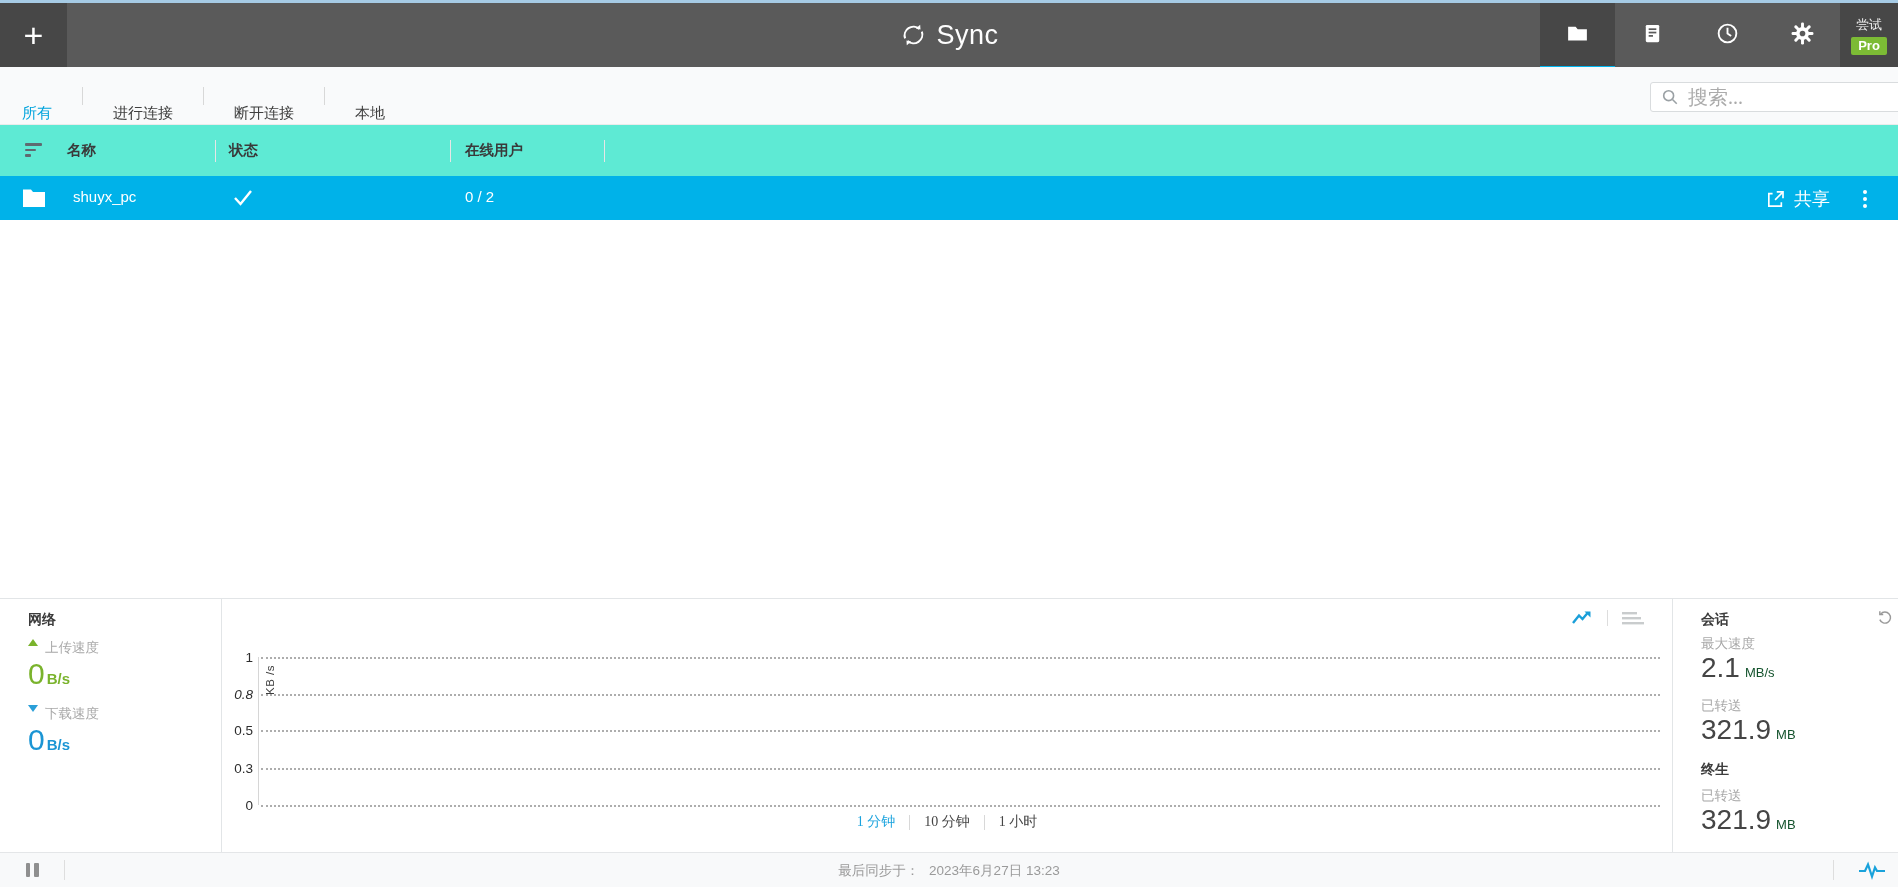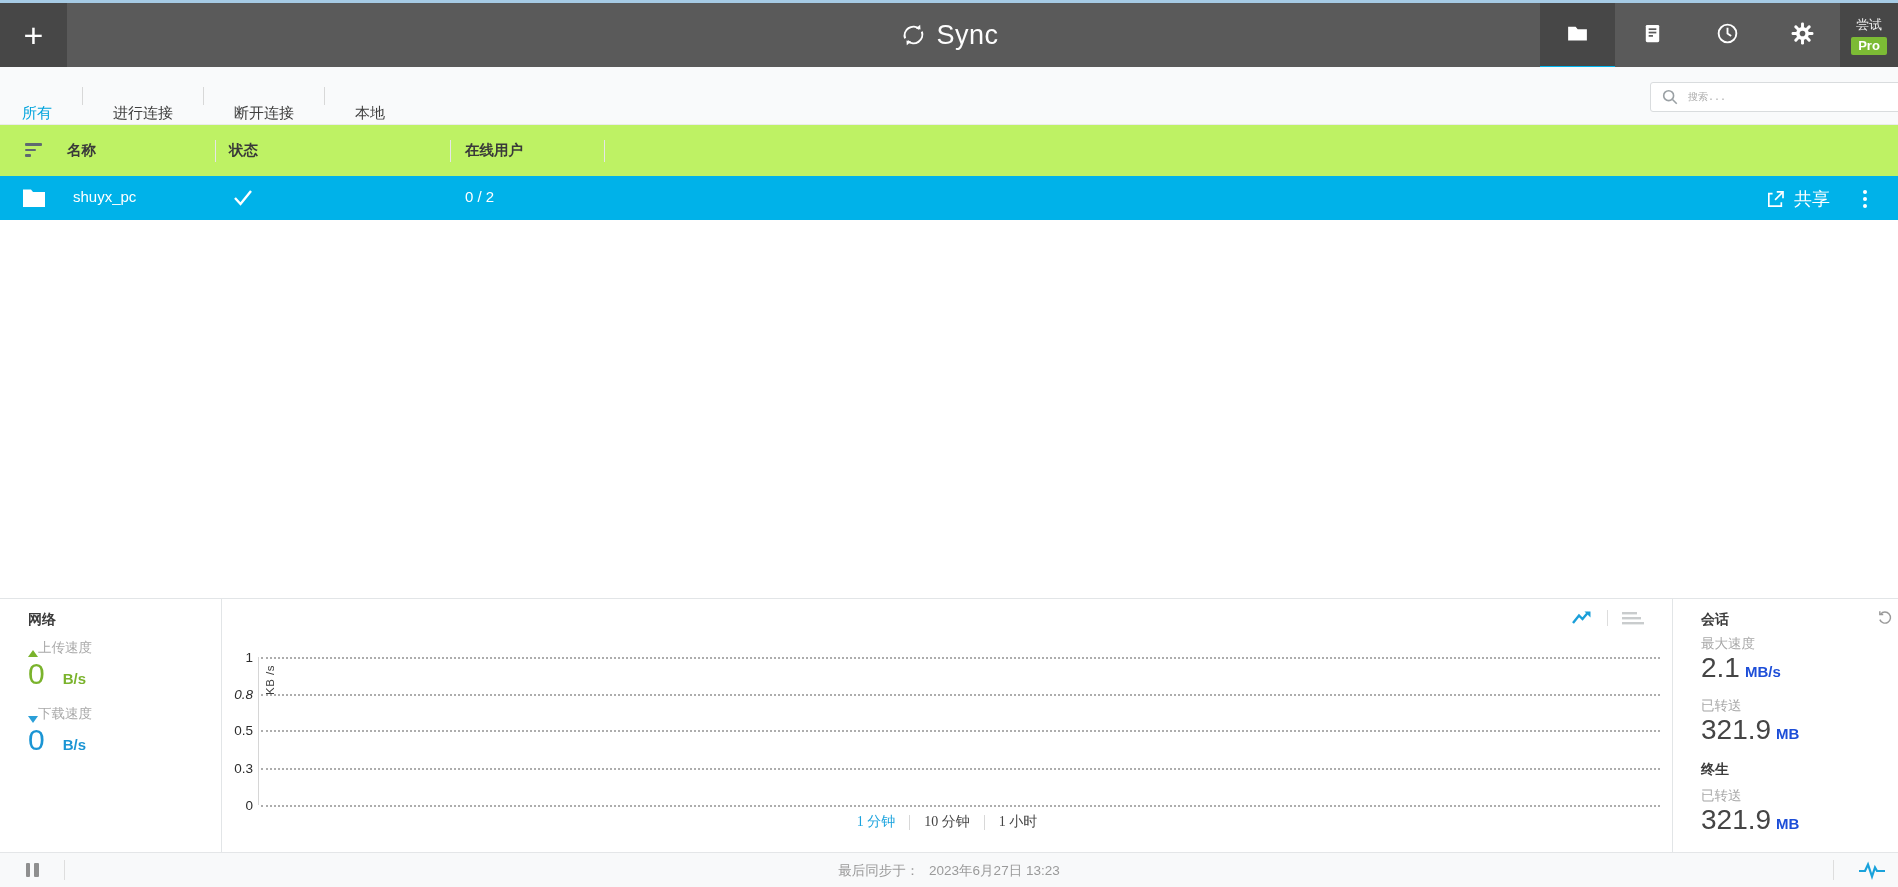--- a/index.html
+++ b/index.html
@@ -28,72 +28,72 @@
 
   
   .tabbar { position:absolute; top:67px; left:0; width:100%; height:58px; background:#f9fafb; border-bottom:1px solid #ebebeb; }
   .tabs { position:absolute; left:18px; top:0; height:57px; display:flex; align-items:center; }
   .tab { font-size:15px; font-weight:normal; color:#3f3f3f; padding:6px 4px; cursor:pointer;margin-top:36px; }
   .tab.active { color:#00a3dd; }
   .tab-sep { width:1px; height:18px; background:#d8d8d8; margin:0 26px; }
   .searchbox { position:absolute; right:-10px; top:15px; width:258px; height:30px; background:#fff;
                border:1px solid #d9dcde; border-radius:3px; display:flex; align-items:center; }
   .searchbox svg { margin-left:10px; }
-  .searchbox input { border:none; outline:none; background:transparent; font-size:10px; color:#a21caf;
-                     padding-left:9px; width:180px; font-family:Liberation Mono, monospace; }
+  .searchbox input { border:none; outline:none; background:transparent; font-size:20px; color:#a21caf;
+                     padding-left:9px; width:180px; font-family:Liberation Serif, serif; }
   .searchbox input::placeholder { color:#ababab; }
 
   
-  .thead { position:absolute; top:125px; left:0; width:100%; height:51px; background:#bef264; }
+  .thead { position:absolute; top:125px; left:0; width:100%; height:51px; background:#5eead4; }
   .filter-ic { position:absolute; left:25px; top:18px; display:flex; flex-direction:column; gap:3px; cursor:pointer; }
   .filter-ic div { height:2.5px; background:#5f6a70; border-radius:1px; }
   .col-h { position:absolute; top:16px; font-size:14.5px; font-weight:bold; color:#3a3a3a; }
   .col-sep { position:absolute; top:15px; width:1px; height:22px; background:#e6e6e6; }
 
   .frow { position:absolute; top:176px; left:0; width:100%; height:44px; background:#00b2e9; color:#fff; cursor:pointer; }
   .frow .fname { position:absolute; left:73px; top:12px; font-size:15px; }
   .frow .fusers { position:absolute; left:465px; top:12px; font-size:15px; }
   .row-folder { position:absolute; left:22px; top:11px; }
   .row-check { position:absolute; left:231px; top:11px; }
   .share-btn { position:absolute; right:68px; top:11px; display:flex; align-items:center; gap:8px; cursor:pointer; }
   .share-btn span { font-size:18px; }
   .dots-btn { position:absolute; right:28px; top:11px; display:flex; flex-direction:column; gap:3px; padding:3px; cursor:pointer; }
   .dots-btn i { width:4px; height:4px; border-radius:50%; background:#fff; }
 
   
   .stats { position:absolute; top:598px; left:0; width:100%; height:254px; background:#fff; border-top:1px solid #e2e5e7; }
   .net-panel { position:absolute; left:0; top:0; width:222px; height:254px; border-right:1px solid #e2e5e7; }
   .panel-title { font-size:14px; font-weight:bold; color:#3c3c3c; }
   .mini-label { font-size:13.5px; color:#a8a8a8; }
-  .speed-row { position:absolute; left:28px; display:flex; align-items:flex-end; }
+  .speed-row { position:absolute; left:28px; display:flex; align-items:flex-start; gap:7px; }
   .tri-up { width:0; height:0; border-left:5px solid transparent; border-right:5px solid transparent; border-bottom:7px solid #7ab32c; }
   .tri-down { width:0; height:0; border-left:5px solid transparent; border-right:5px solid transparent; border-top:7px solid #2b9fd8; }
   .big-val { font-size:30px; font-weight:400; }
-  .val-unit { font-size:15px; font-weight:bold; margin-left:18px; }
+  .val-unit { font-size:15px; font-weight:bold; margin-left:2px; }
   .green { color:#7ab32c; } .blue { color:#1b95d4; }
   .disk-zone { position:absolute; left:0; top:164px; width:221px; height:90px; background:#f5f6f7; border-top:1px solid #e6e6e6; }
 
   .chart-panel { position:absolute; left:222px; top:0; width:1450px; height:254px; }
   .chart-icons { position:absolute; top:10px; right:28px; display:flex; align-items:center; gap:12px; }
   .chart-icons .ic { cursor:pointer; display:flex; }
   .ci-sep { width:1px; height:16px; background:#ddd; }
   .plot { position:absolute; left:36px; right:12px; top:58px; height:148px; border-left:1px solid #d6d6d6; }
   .gl { position:absolute; left:2px; right:0; height:0; border-top:2px dotted #adadad; }
   .tick { position:absolute; left:-36px; top:-9px; width:28px; text-align:right; font-size:13.5px; color:#2d2d2d; }
   .ylab { position:absolute; left:5px; top:8px; writing-mode:vertical-rl; transform:rotate(180deg);
           font-size:11.5px; color:#3e3e3e; letter-spacing:.5px; }
   .range-btns { position:absolute; left:0; width:100%; top:212px; display:flex; align-items:center; justify-content:center;font-family:Liberation Serif, serif; }
   .range-btn { font-size:14px; color:#454545; padding:2px 6px; cursor:pointer; }
   .range-btn.active { color:#1ba3de; }
   .rb-sep { width:1px; height:15px; background:#d8d8d8; margin:0 8px; }
 
   .session-panel { position:absolute; left:1672px; top:0; width:226px; height:254px; border-left:1px solid #e2e5e7; }
   .sp-item { position:absolute; left:28px; }
   .sess-val { font-size:28px; color:#454545; }
-  .sess-unit { font-size:15px; font-weight:bold; color:#1d4ed8; margin-left:5px; }
+  .sess-unit { font-size:13px; font-weight:normal; color:#14532d; margin-left:5px; }
   .refresh-btn { position:absolute; right:5px; top:10px; cursor:pointer; display:flex; }
 
   
   .statusbar { position:absolute; left:0; top:852px; width:100%; height:35px; background:#f8f9fa; border-top:1px solid #e4e6e8; }
   .pause-btn { position:absolute; left:0; top:0; width:64px; height:34px; display:flex; align-items:center; justify-content:center; gap:4px; cursor:pointer; }
   .pause-btn i { width:4.5px; height:14px; background:#8f8f8f; border-radius:1px; }
   .sb-sep { position:absolute; top:7px; width:1px; height:20px; background:#dedede; }
   .sync-time { position:absolute; top:9px; left:0; width:100%; text-align:center; font-size:13.5px; color:#9a9a9a; }
   .pulse-btn { position:absolute; right:12px; top:8px; cursor:pointer; display:flex; }
 </style>

